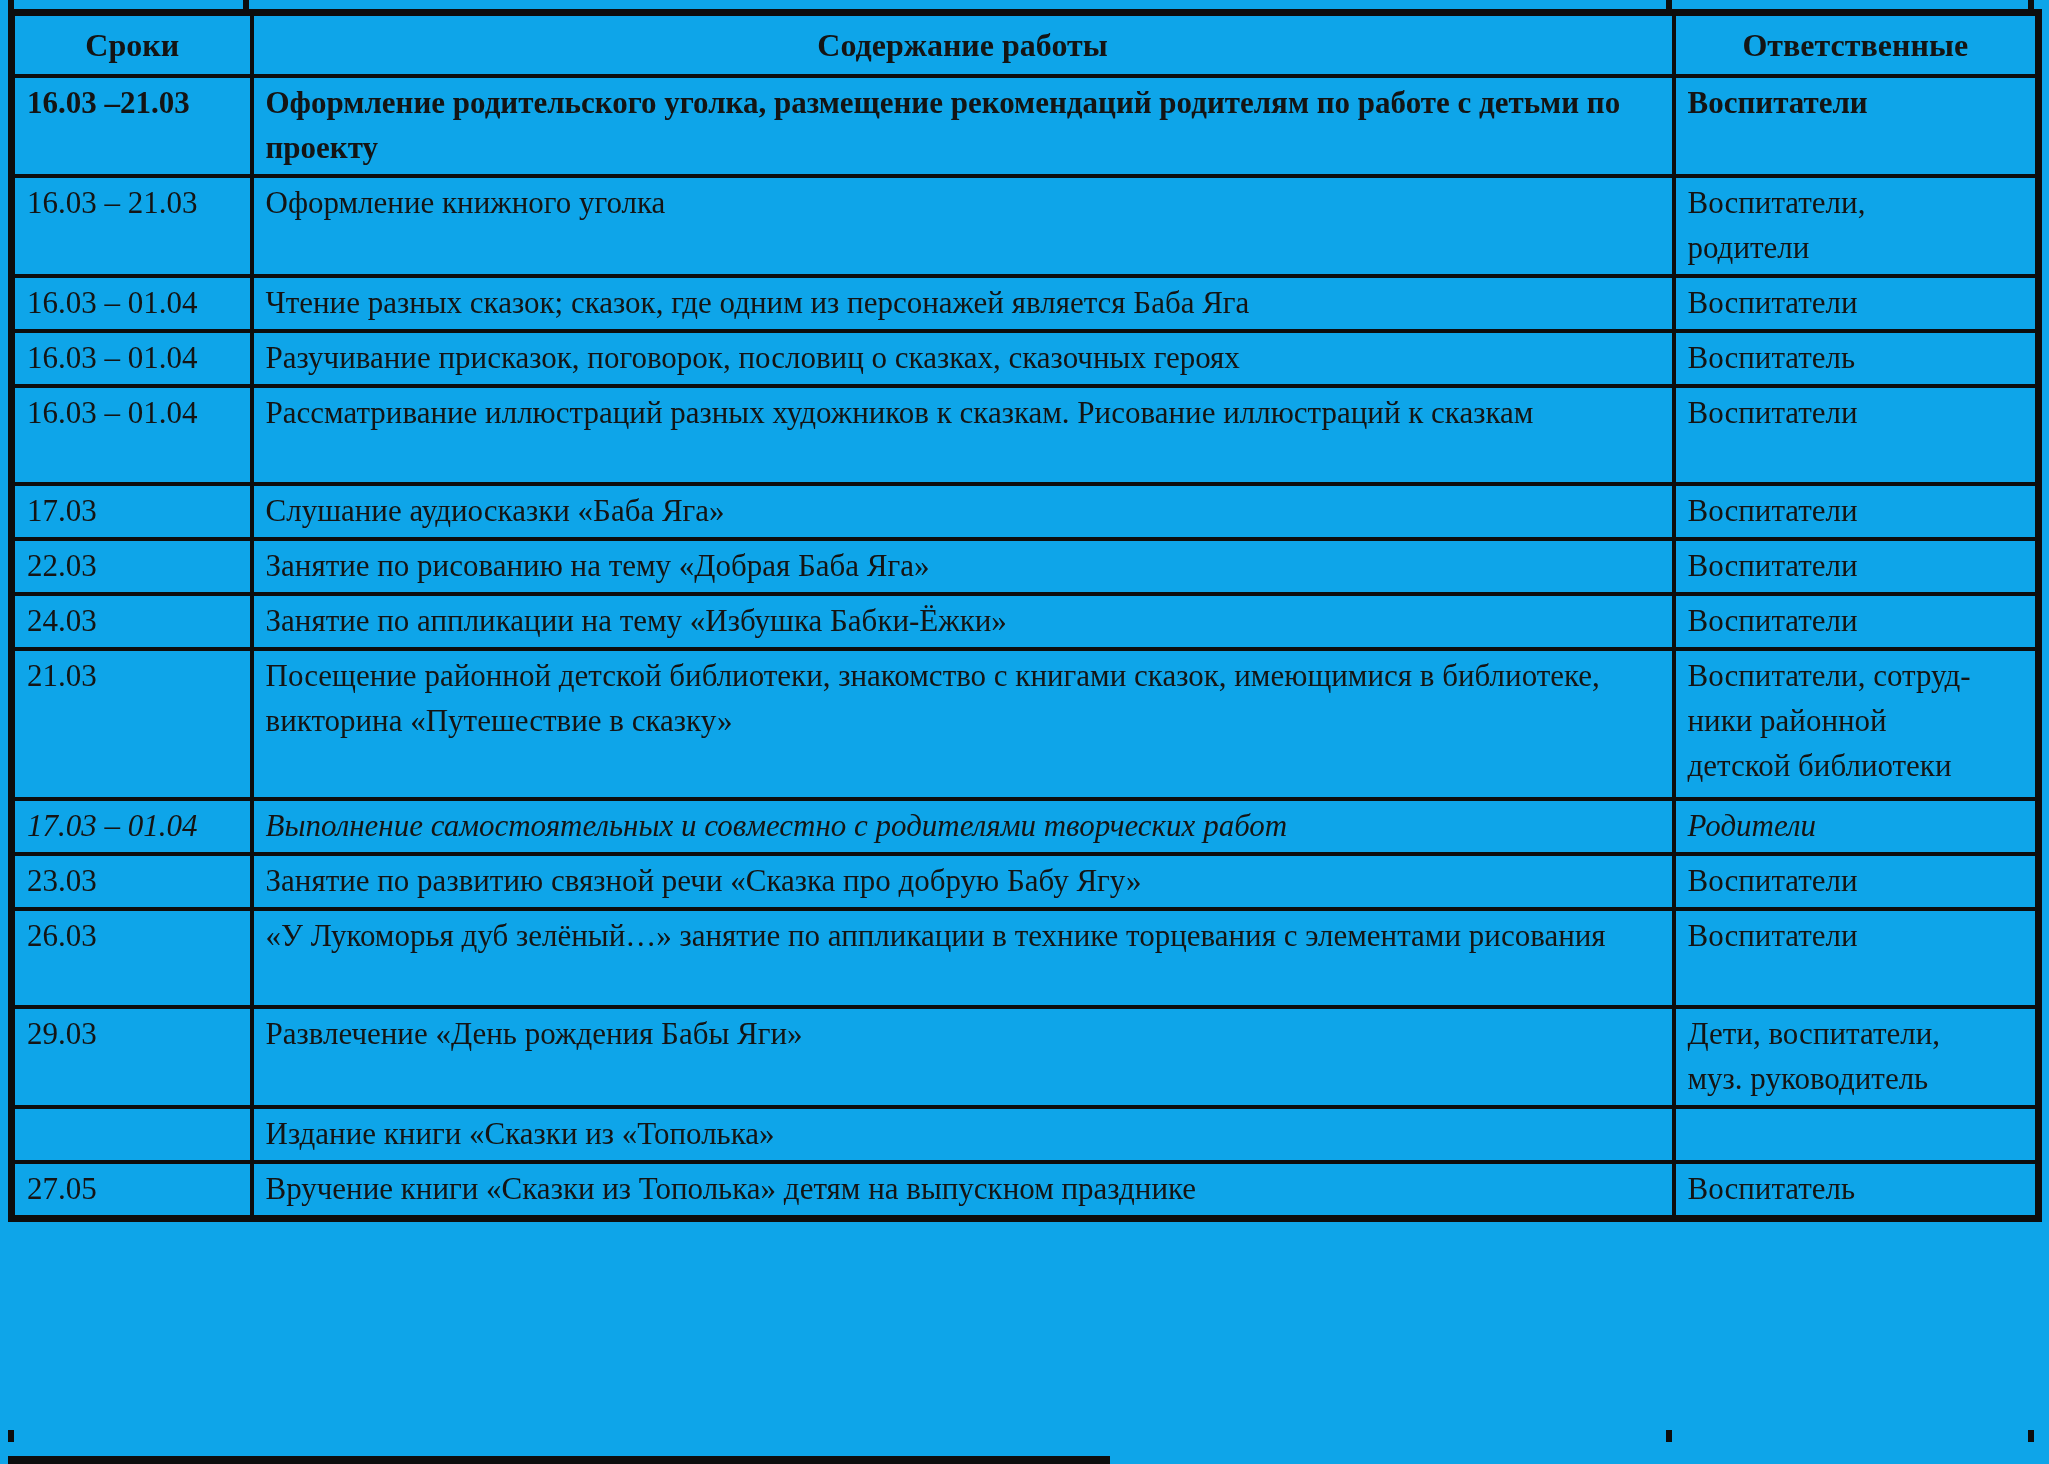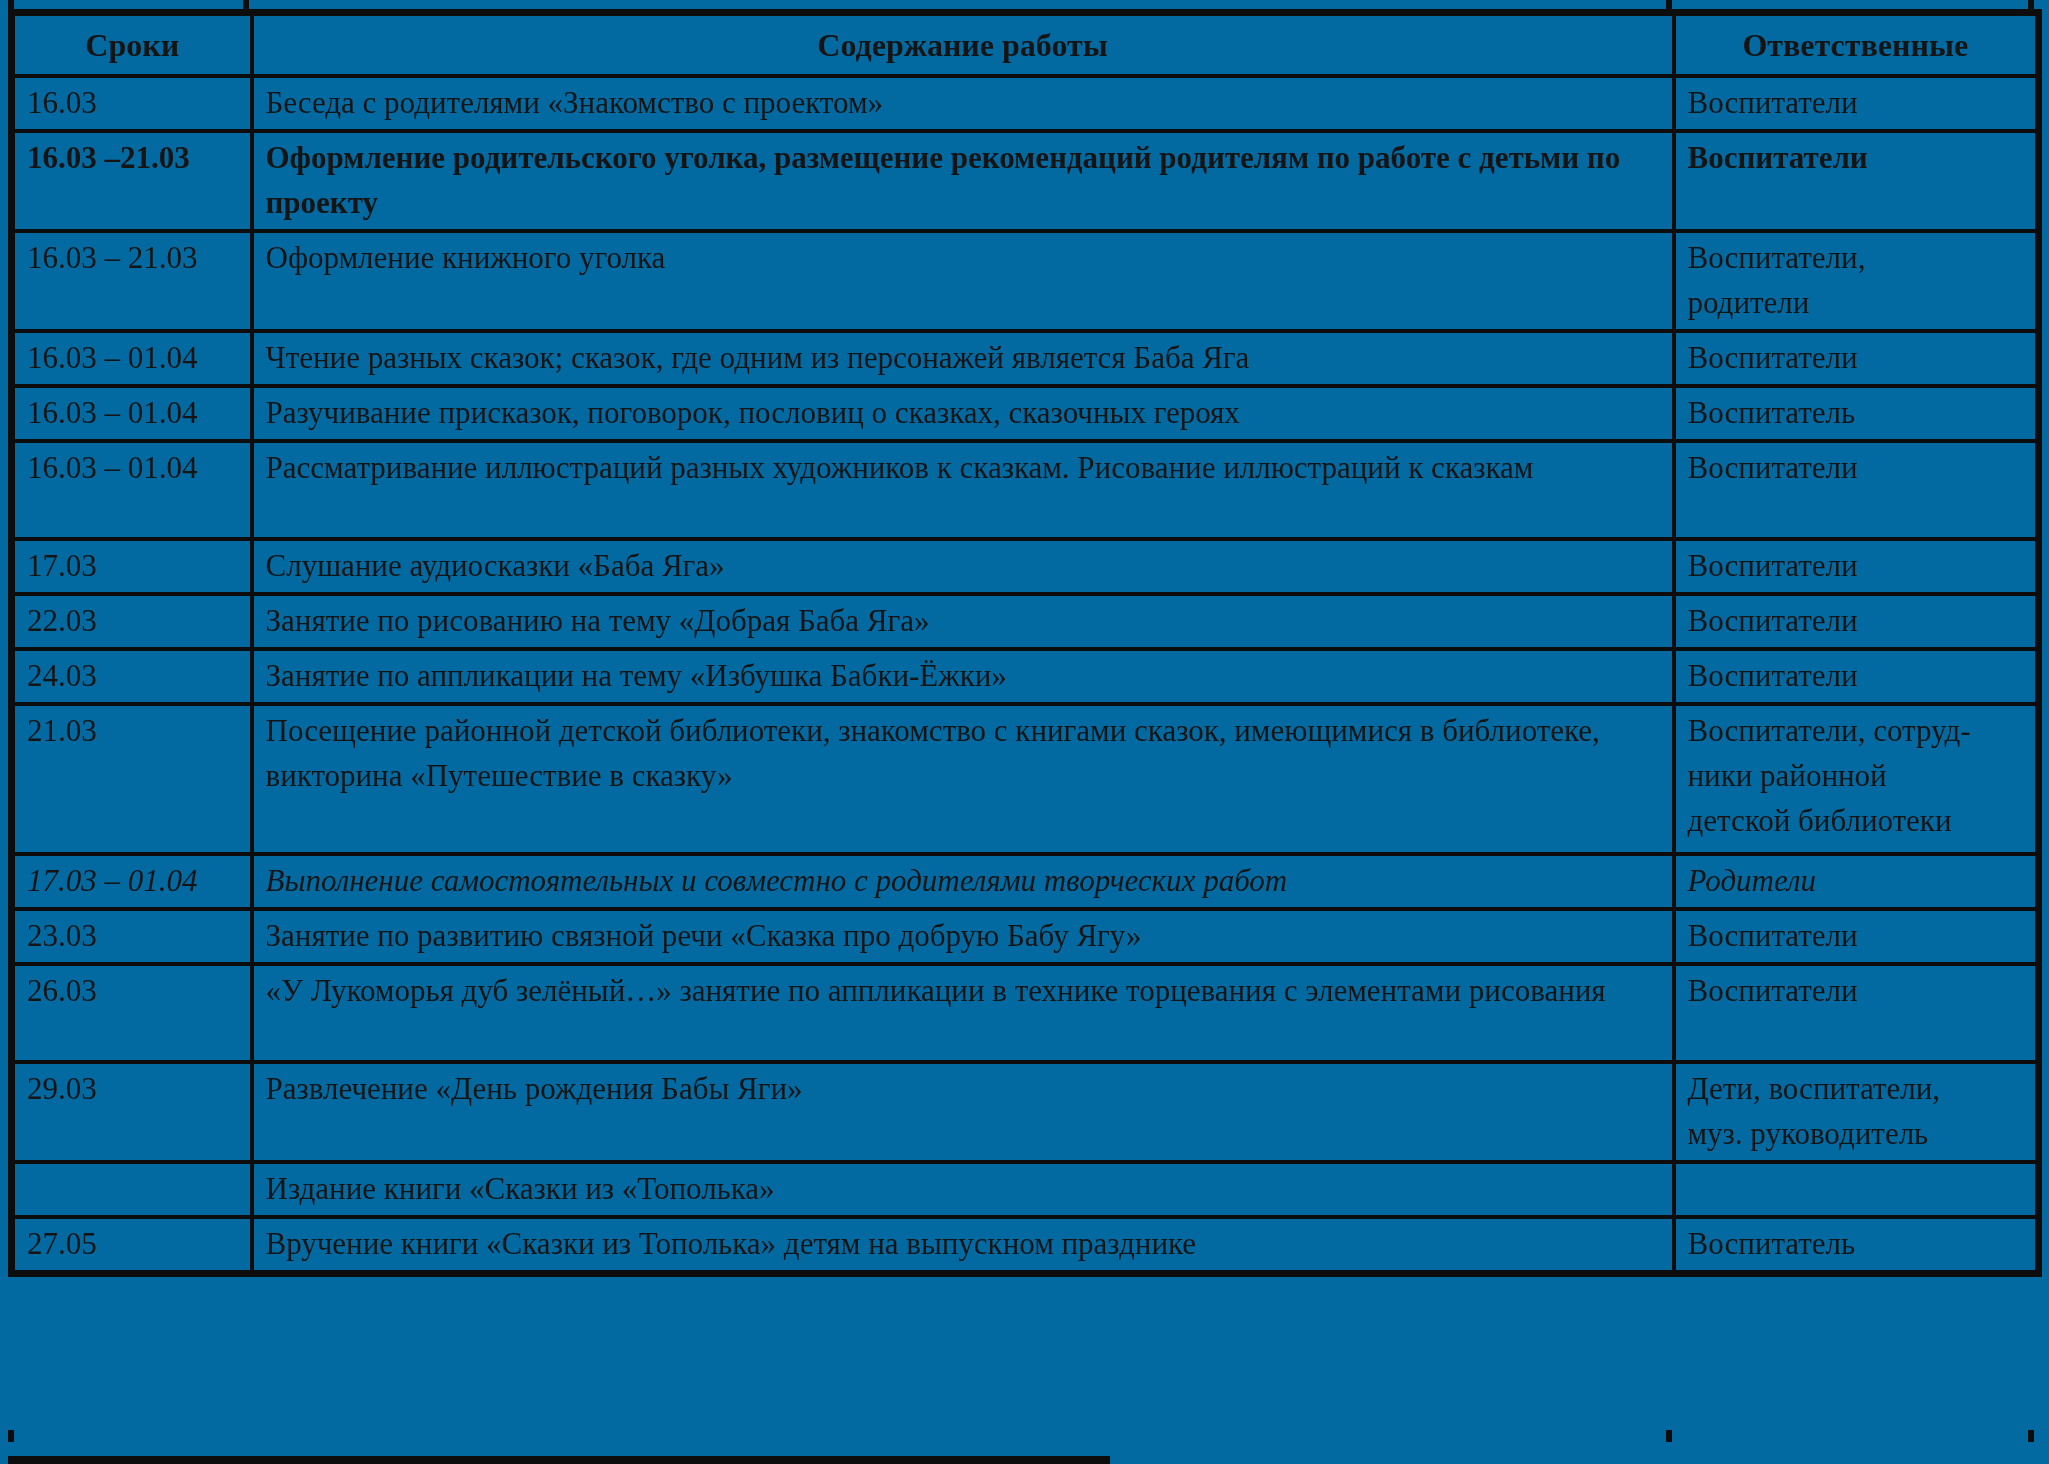--- a/index.html
+++ b/index.html
@@ -1,20 +1,20 @@
 <!DOCTYPE html>
 <html><head>
 <meta charset="utf-8">
 <style>
   html,body{margin:0;padding:0;background:#ffffff;}
   .page{
     position:relative;
     width:2049px;
     height:1464px;
-    background:#0369a1;
+    background:#0ea5e9;
     font-family:"Liberation Serif","DejaVu Serif",serif;
     color:#141414;
     overflow:hidden;
   }
   
   .top-strip{position:absolute;top:0;left:0;width:2049px;height:9px;}
   .top-strip .nub{position:absolute;top:0;width:6px;height:9px;background:#0d0d0d;}
   
   table.plan{
     position:absolute;
@@ -65,25 +65,20 @@
       <col style="width:365px">
     </colgroup>
     <thead>
       <tr style="height:52px">
         <th>Сроки</th>
         <th>Содержание работы</th>
         <th>Ответственные</th>
       </tr>
     </thead>
     <tbody id="rows">
-        <tr style="height: 55px;">
-    <td class="col-date">16.03</td>
-    <td class="col-content">Беседа с родителями «Знакомство с проектом»</td>
-    <td class="col-resp">Воспитатели</td>
-  </tr>
         <tr style="height: 100px; font-weight: bold;">
     <td class="col-date">16.03 –21.03</td>
     <td class="col-content">Оформление родительского уголка, размещение рекомендаций родителям по работе с детьми по проекту</td>
     <td class="col-resp">Воспитатели</td>
   </tr>
         <tr style="height: 98px;">
     <td class="col-date">16.03 – 21.03</td>
     <td class="col-content">Оформление книжного уголка</td>
     <td class="col-resp">Воспитатели,
 родители</td>

